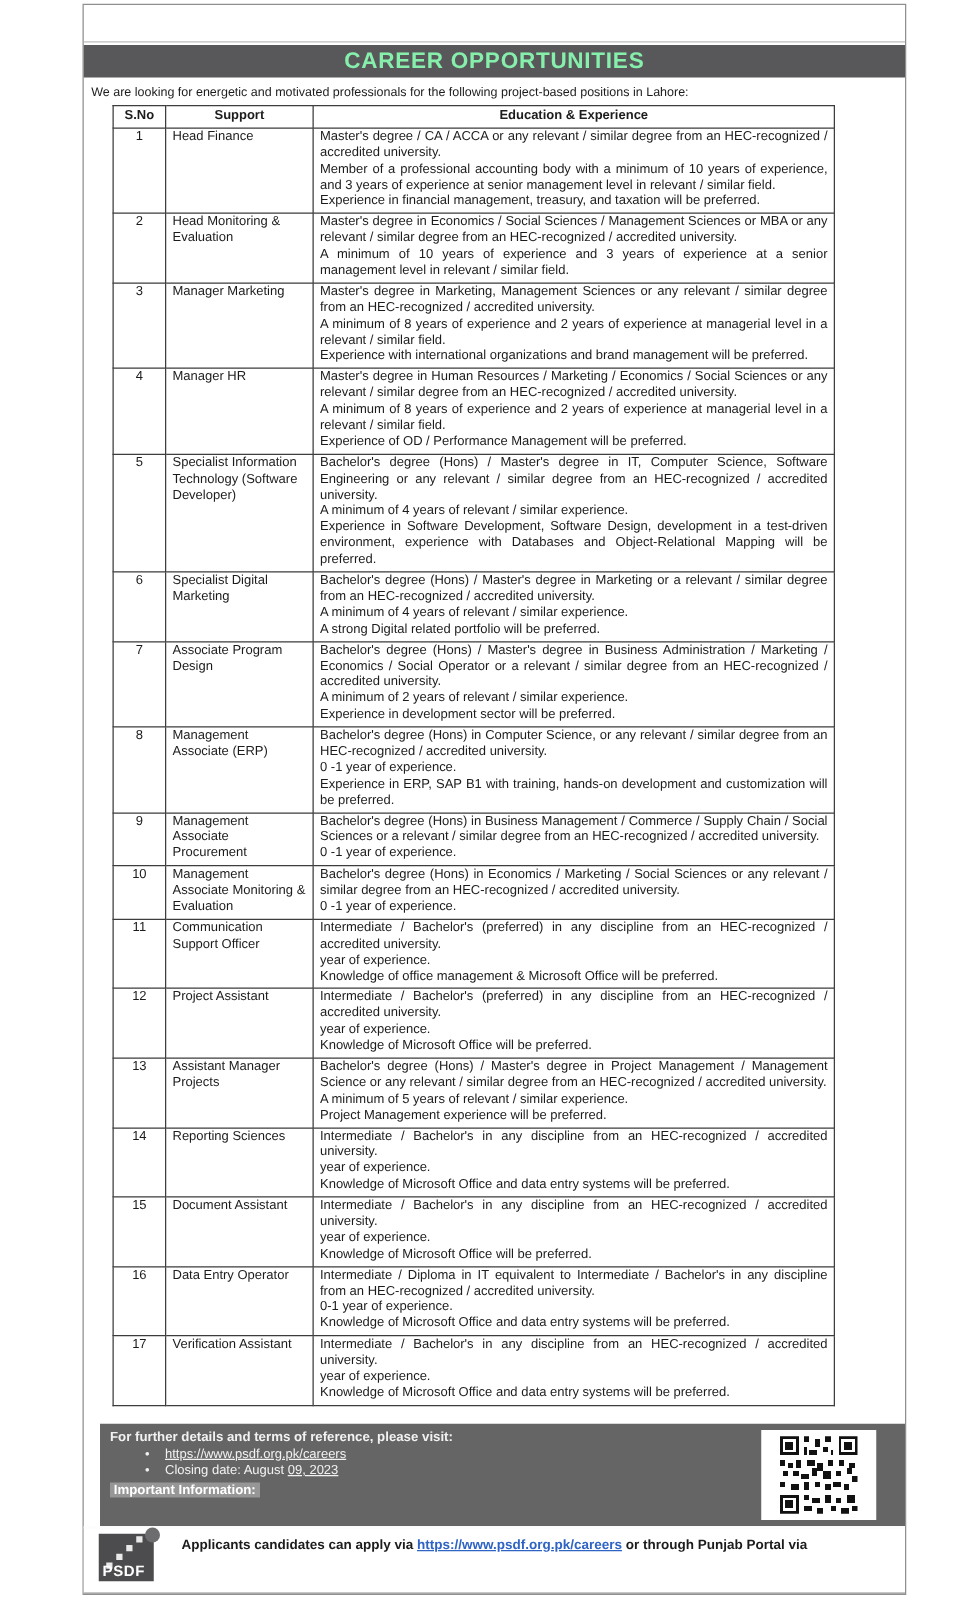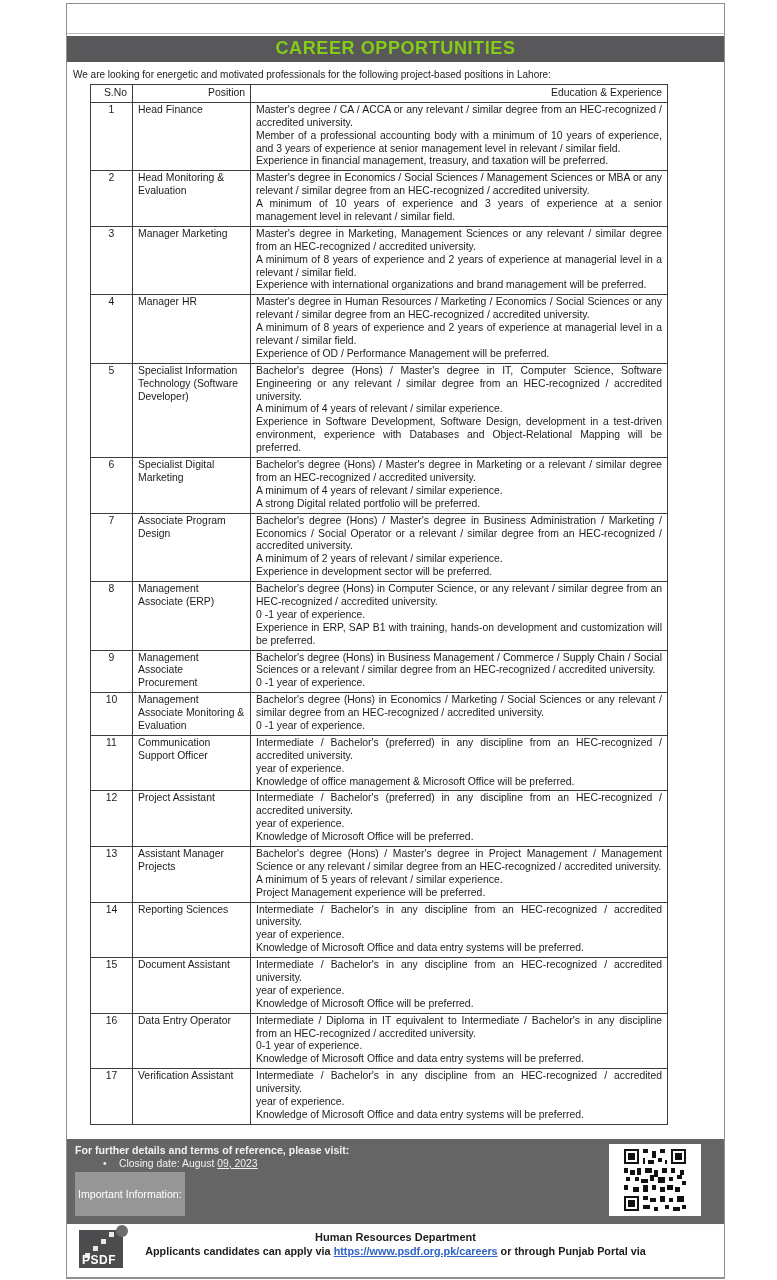--- a/index.html
+++ b/index.html
@@ -16,21 +16,21 @@
     position:absolute; left:66px; top:3px; width:659px;
     border:1px solid #8f8f8f;
     background:#fff;
   }
 
   .top-gap { height:30px; border-bottom:1px solid #bdbdbd; }
 
   .banner {
     margin-top:2px;
     background:#58585a;
-    color:#84cc16;
+    color:#86efac;
     font-weight:bold;
     font-size:18px;
     letter-spacing:0.6px;
     text-align:center;
     padding:2px 0 3px 0;
   }
 
   .intro {
     font-size:10px;
     margin:7px 0 4px 6px;
@@ -42,47 +42,48 @@
     width:577px;
     table-layout:fixed;
   }
   table.positions th, table.positions td {
     border:1px solid #3d3d3d;
     vertical-align:top;
     font-size:10.4px;
     line-height:1.24;
     padding:1px 5px 2px 5px;
   }
-  table.positions th { font-weight:normal; text-align:right; padding-top:2px; padding-bottom:2px; }
+  table.positions th { font-weight:bold; text-align:center; padding-top:2px; padding-bottom:2px; }
   col.c-sno { width:42px; }
   col.c-pos { width:118px; }
   col.c-edu { width:417px; }
   td.sno { text-align:center; }
   td.edu .edu-line { text-align:justify; }
 
   .footer {
     position:relative;
     margin-top:14px;
     background:#656565;
     color:#f2f2f2;
     padding:5px 120px 8px 8px;
     min-height:82px;
+    margin-left:13px;
   }
   .footer-title { font-weight:bold; font-size:10.6px; }
   .bullet-line { font-size:10.4px; margin:2px 0 0 28px; }
   .bullet-glyph { display:inline-block; width:16px; }
   .footer a, .w-link { color:#f2f2f2; text-decoration:underline; }
   .u { text-decoration:underline; }
   .imp-label {
     display:inline-block;
     background:#969696;
     color:#ffffff;
-    font-weight:normal;
+    font-weight:bold;
     font-size:10.6px;
-    padding:16px 3px;
+    padding:0 3px;
     margin-top:3px;
   }
   .imp-text { font-size:10.3px; margin-top:1px; line-height:1.26; }
 
   .qr-box {
     position:absolute; right:23px; top:5px;
     width:92px; height:72px;
     background:#ffffff;
     display:flex; align-items:center; justify-content:center;
   }
@@ -131,21 +132,21 @@
 
     <table class="positions">
       <colgroup>
           <col class="c-sno">
           <col class="c-pos">
           <col class="c-edu">
         </colgroup>
       <thead>
         <tr>
           <th>S.No</th>
-          <th>Position</th>
+          <th>Support</th>
           <th>Education &amp; Experience</th>
         </tr>
       </thead>
       <tbody>
       <tr>
         <td class="sno">1</td>
         <td class="pos">Head Finance</td>
         <td class="edu">
               <div class="edu-line">Master's degree / CA / ACCA or any relevant / similar degree from an HEC-recognized / accredited university.</div>
               <div class="edu-line">Member of a professional accounting body with a minimum of 10 years of experience, and 3 years of experience at senior management level in relevant / similar field.</div>
@@ -308,20 +309,23 @@
               <div class="edu-line">year of experience.</div>
               <div class="edu-line">Knowledge of Microsoft Office and data entry systems will be preferred.</div>
             </td>
       </tr>
     </tbody>
     </table>
 
     <div class="footer">
       <div class="footer-title">For further details and terms of reference, please visit:</div>
 
+      <div class="bullet-line">
+        <span class="bullet-glyph">•</span><a href="#" class="w-link">https://www.psdf.org.pk/careers</a>
+      </div>
 
       <div class="bullet-line">
         <span class="bullet-glyph">•</span><span>Closing date: August </span><span class="u">09, 2023</span>
       </div>
 
       <div>
         <span class="imp-label">Important Information:</span>
       </div>
 
       <div class="qr-box">
@@ -392,21 +396,20 @@
           <span class="logo-dot" style="left:6px; bottom:10px;"></span>
           <span class="logo-dot" style="left:14px; bottom:17px;"></span>
           <span class="logo-dot" style="left:22px; bottom:24px;"></span>
           <span class="logo-dot" style="left:30px; bottom:31px;"></span>
           <span class="logo-circle"></span>
           <span class="logo-text">PSDF</span>
         </div>
 
       </div>
       <div class="hr-center">
-        <div class="hr-title">Human Resources Department</div>
         <div class="apply-line">
           <span>Applicants candidates can apply via </span><a href="#">https://www.psdf.org.pk/careers</a><span> or through Punjab Portal via</span>
         </div>
 
       </div>
     </div>
 
   </div>
 </div>
 

